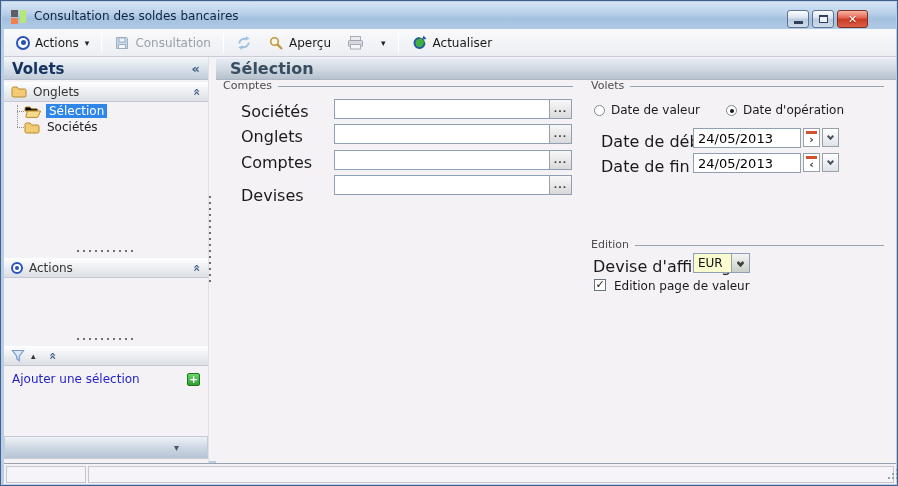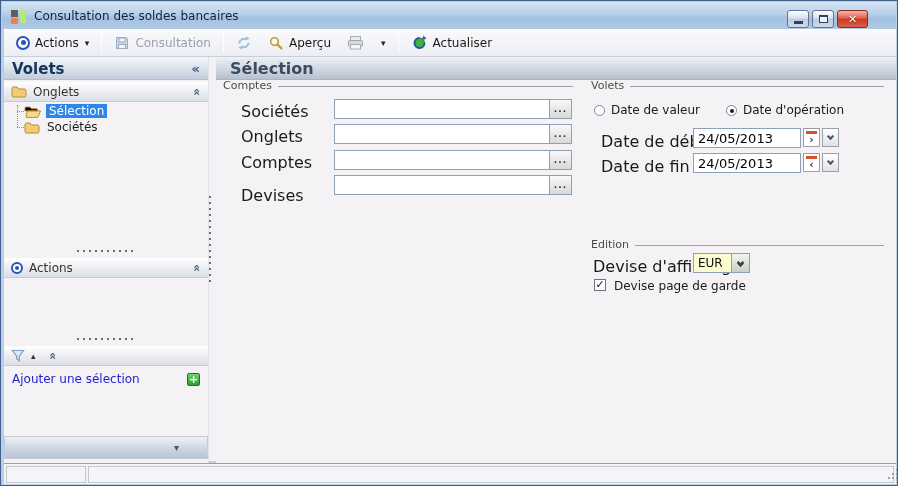--- a/index.html
+++ b/index.html
@@ -382,21 +382,21 @@
       <span class="combo-value">EUR</span>
       <span class="combo-btn">
         <span class="cssdown"></span>
         <span class="cssdown"></span>
       </span>
     </div>
 
     <div class="checkbox" style="left:378px; top:222px;">
       <span>✓</span>
     </div>
-    <div class="check-lbl" style="left:398px; top:222px;">Devise page de garde</div>
+    <div class="check-lbl" style="left:398px; top:222px;">Edition page de valeur</div>
   </div>
 
   <div class="statusbar">
     <div class="status-cell cell-left"></div>
     <div class="status-cell cell-right"></div>
     <div class="grip"></div>
   </div>
 
 </div>
 

